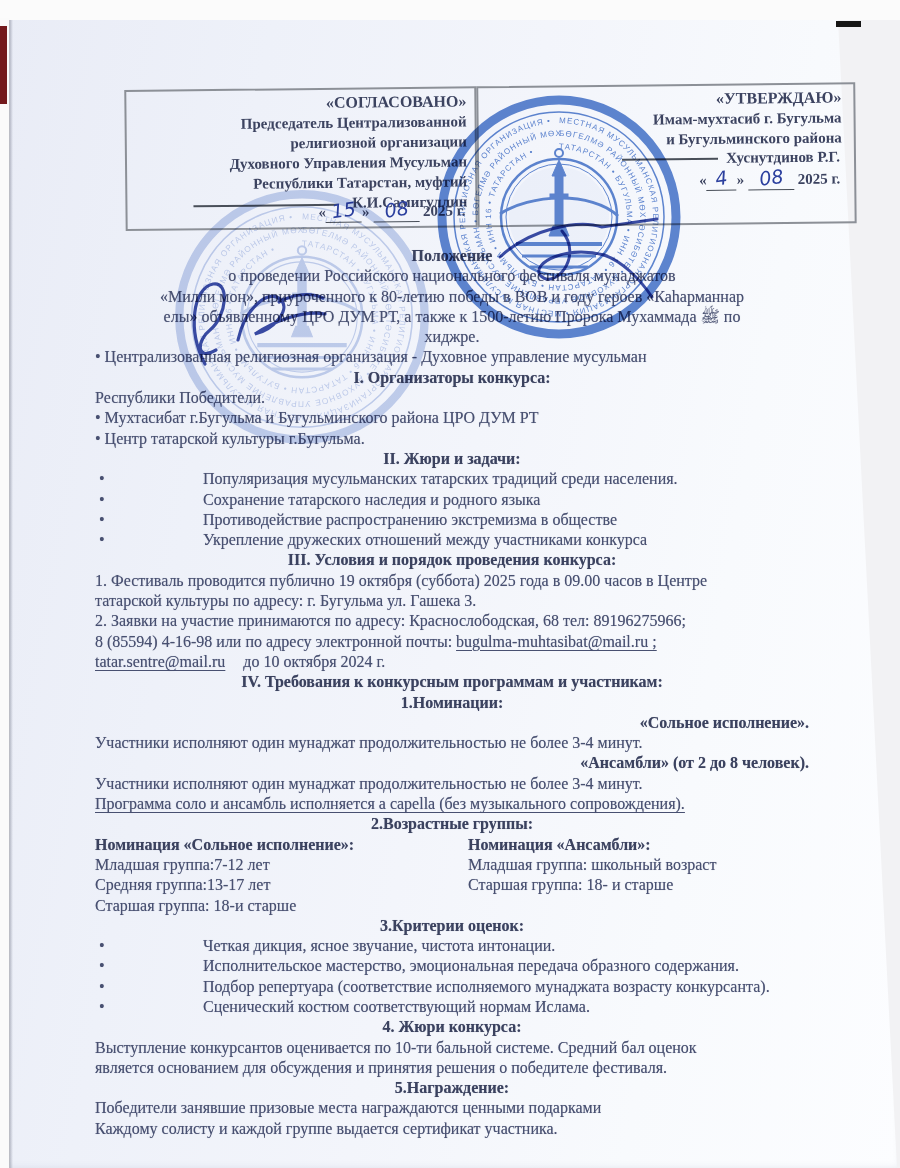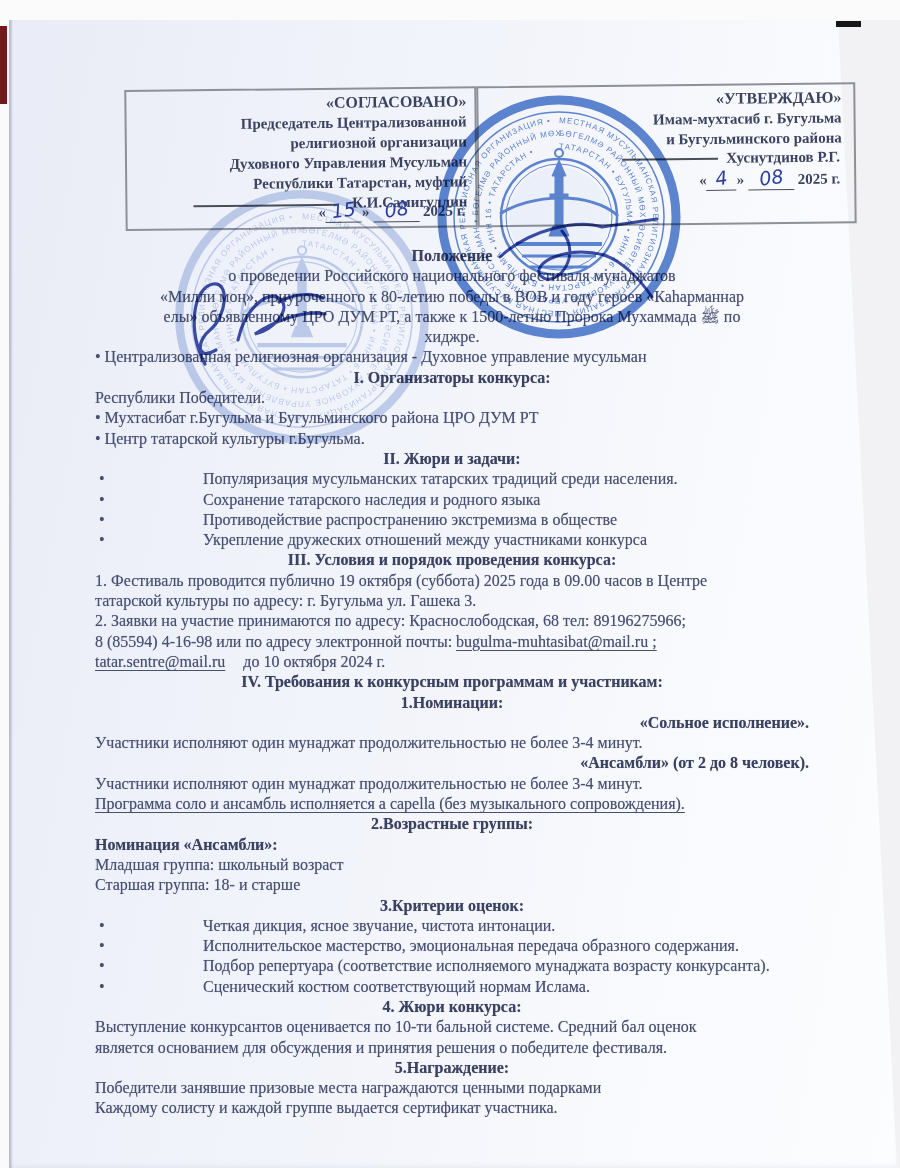--- a/index.html
+++ b/index.html
@@ -134,20 +134,26 @@
   <div class="ln c b">IV. Требования к конкурсным программам и участникам:</div>
   <div class="ln c b">1.Номинации:</div>
   <div class="ln ind b">«Сольное исполнение».</div>
   <div class="ln">Участники исполняют один мунаджат продолжительностью не более 3-4 минут.</div>
   <div class="ln ind b">«Ансамбли» (от 2 до 8 человек).</div>
   <div class="ln">Участники исполняют один мунаджат продолжительностью не более 3-4 минут.</div>
   <div class="ln u">Программа соло и ансамбль исполняется a capella (без музыкального сопровождения).</div>
 
   <div class="ln c b">2.Возрастные группы:</div>
   <div class="cols">
+    <div class="col1">
+      <div class="ln b">Номинация «Сольное исполнение»:</div>
+      <div class="ln">Младшая группа:7-12 лет</div>
+      <div class="ln">Средняя группа:13-17 лет</div>
+      <div class="ln">Старшая группа: 18-и старше</div>
+    </div>
     <div class="col2">
       <div class="ln b">Номинация «Ансамбли»:</div>
       <div class="ln">Младшая группа: школьный возраст</div>
       <div class="ln">Старшая группа: 18- и старше</div>
     </div>
   </div>
 
   <div class="ln c b">3.Критерии оценок:</div>
   <div class="ln bul"><span class="dot">•</span><span>Четкая дикция, ясное звучание, чистота интонации.</span></div>
   <div class="ln bul"><span class="dot">•</span><span>Исполнительское мастерство, эмоциональная передача образного содержания.</span></div>

